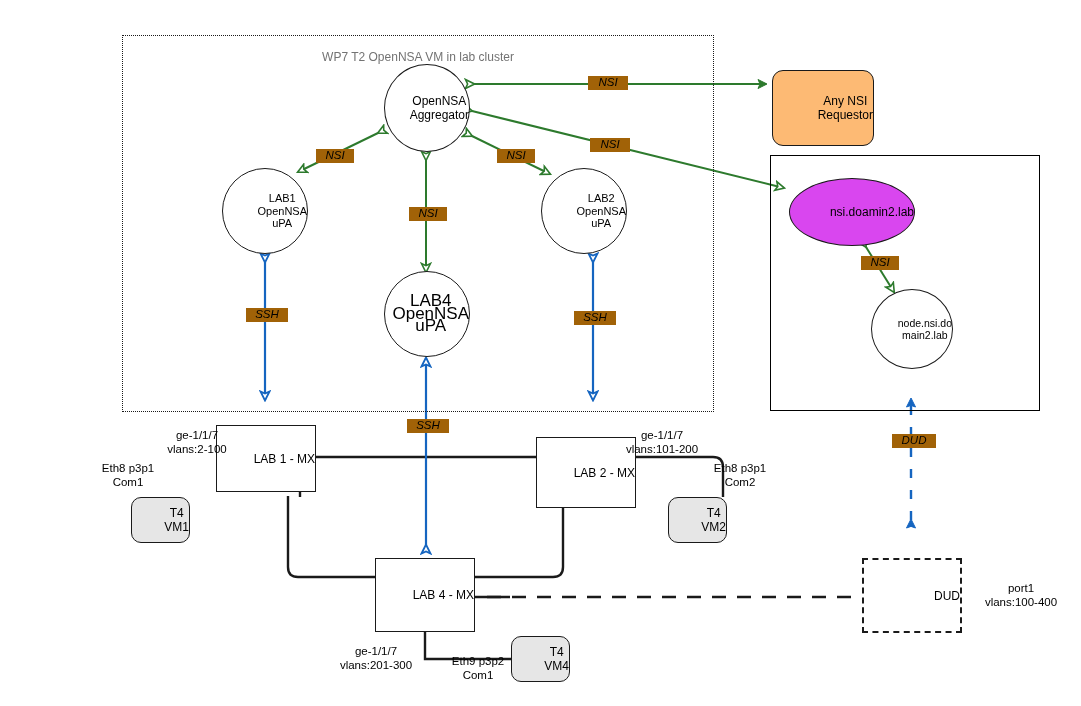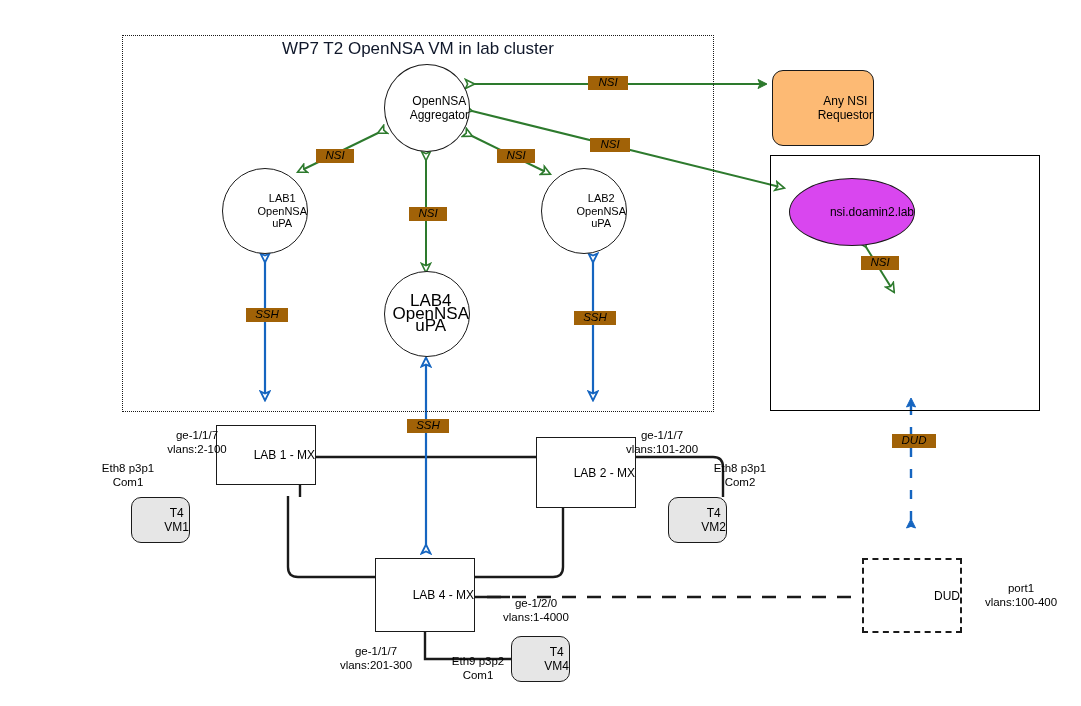--- a/index.html
+++ b/index.html
@@ -60,22 +60,23 @@
     text-align:center;
     white-space:pre-line;
     pointer-events:none;
   }
   .lbl-bg{
     background:#a16207;
     padding:0 2px;
     font-style:italic;
   }
   .title{
-    font-size:17px;
-    color:#0f172a;
+    font-size:12px;
+    color:#737373;
+    margin-top:8px;
   }
 </style>
 </head>
 <body>
 
 <div id="canvas">
 
   <svg id="wires" viewBox="0 0 1081 706">
     <defs>
       <marker id="grnHeadFill" markerWidth="11" markerHeight="11" refX="9" refY="5.5" orient="auto" markerUnits="userSpaceOnUse">
@@ -170,22 +171,26 @@
 
   <div class="node rect-round-white" style="left:772px; top:70px; width:102px; height:76px;">
     <span style="white-space:pre-line">Any NSI
 Requestor</span>
   </div>
 
   <div class="node ellipse" style="left:789px; top:178px; width:126px; height:68px;">
     <span>nsi.doamin2.lab</span>
   </div>
 
-
-  <div class="node rect-sharp" style="left:216px; top:425px; width:100px; height:60px;">
+  <div class="node circle" style="left:871px; top:289px; width:82px; height:80px; font-size:10.5px; line-height:12px;">
+    <span style="white-space:pre-line">node.nsi.do
+main2.lab</span>
+  </div>
+
+  <div class="node rect-sharp" style="left:216px; top:425px; width:100px; height:67px;">
     <span>LAB 1 - MX</span>
   </div>
 
   <div class="node rect-sharp" style="left:536px; top:425px; width:100px; height:71px;margin-top:12px;">
     <span>LAB 2 - MX</span>
   </div>
 
   <div class="node rect-sharp" style="left:375px; top:558px; width:100px; height:74px;">
     <span>LAB 4 - MX</span>
   </div>
@@ -234,22 +239,20 @@
 
   <div class="lbl" style="left:74px; top:462px; width:108px;">Eth8 p3p1
 Com1</div>
 
   <div class="lbl" style="left:597px; top:429px; width:130px;">ge-1/1/7
 vlans:101-200</div>
 
   <div class="lbl" style="left:686px; top:462px; width:108px;">Eth8 p3p1
 Com2</div>
 
-  <div class="lbl" style="left:474px; top:597px; width:124px;">ge-1/2/0
-vlans:1-4000</div>
 
   <div class="lbl" style="left:315px; top:645px; width:122px;">ge-1/1/7
 vlans:201-300</div>
 
   <div class="lbl" style="left:436px; top:655px; width:84px;">Eth9 p3p2
 Com1</div>
 
   <div class="lbl" style="left:962px; top:582px; width:118px;">port1
 vlans:100-400</div>
 

